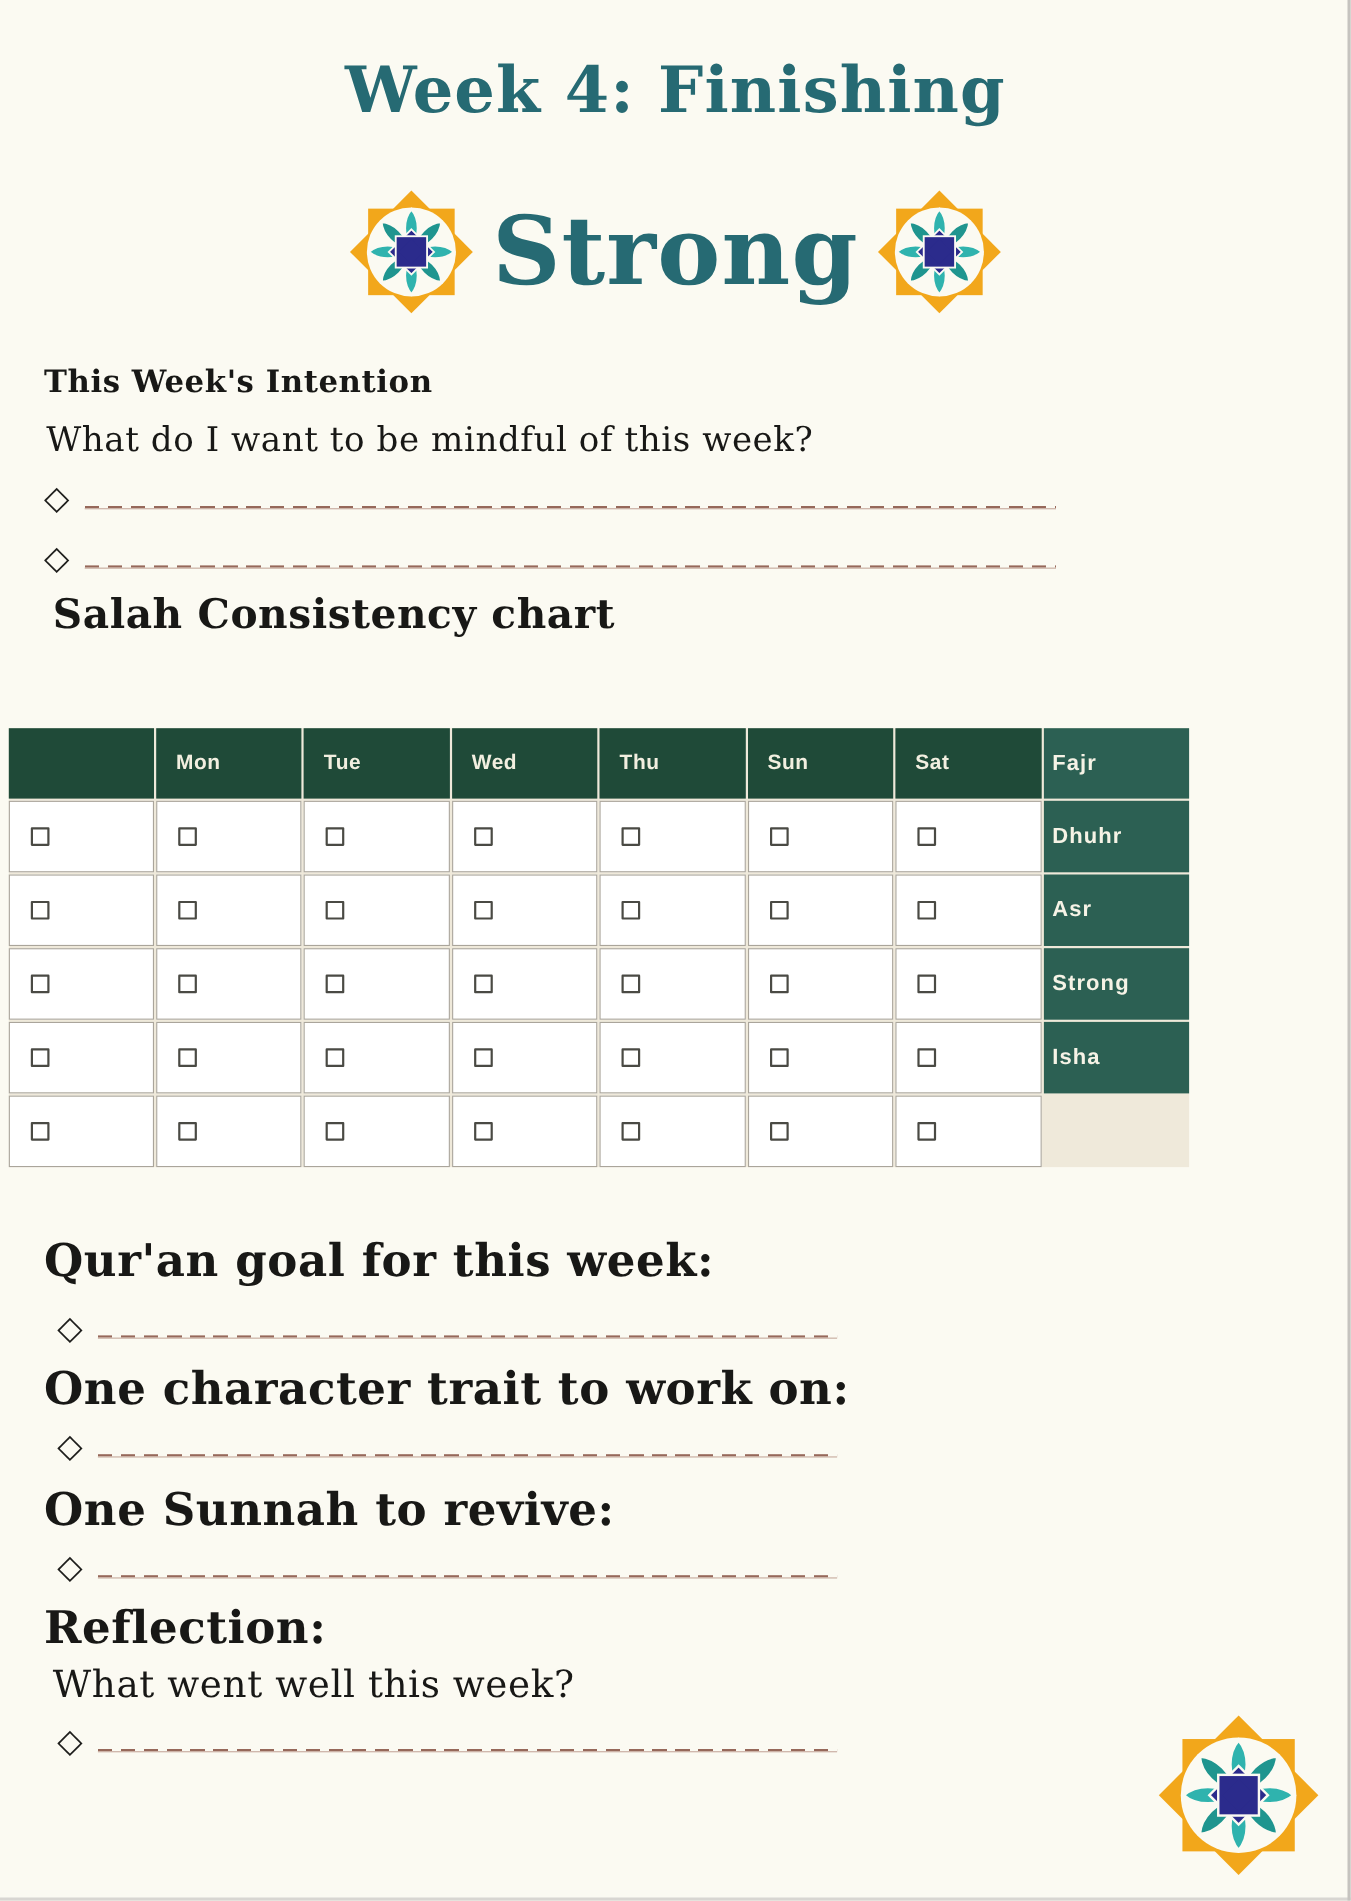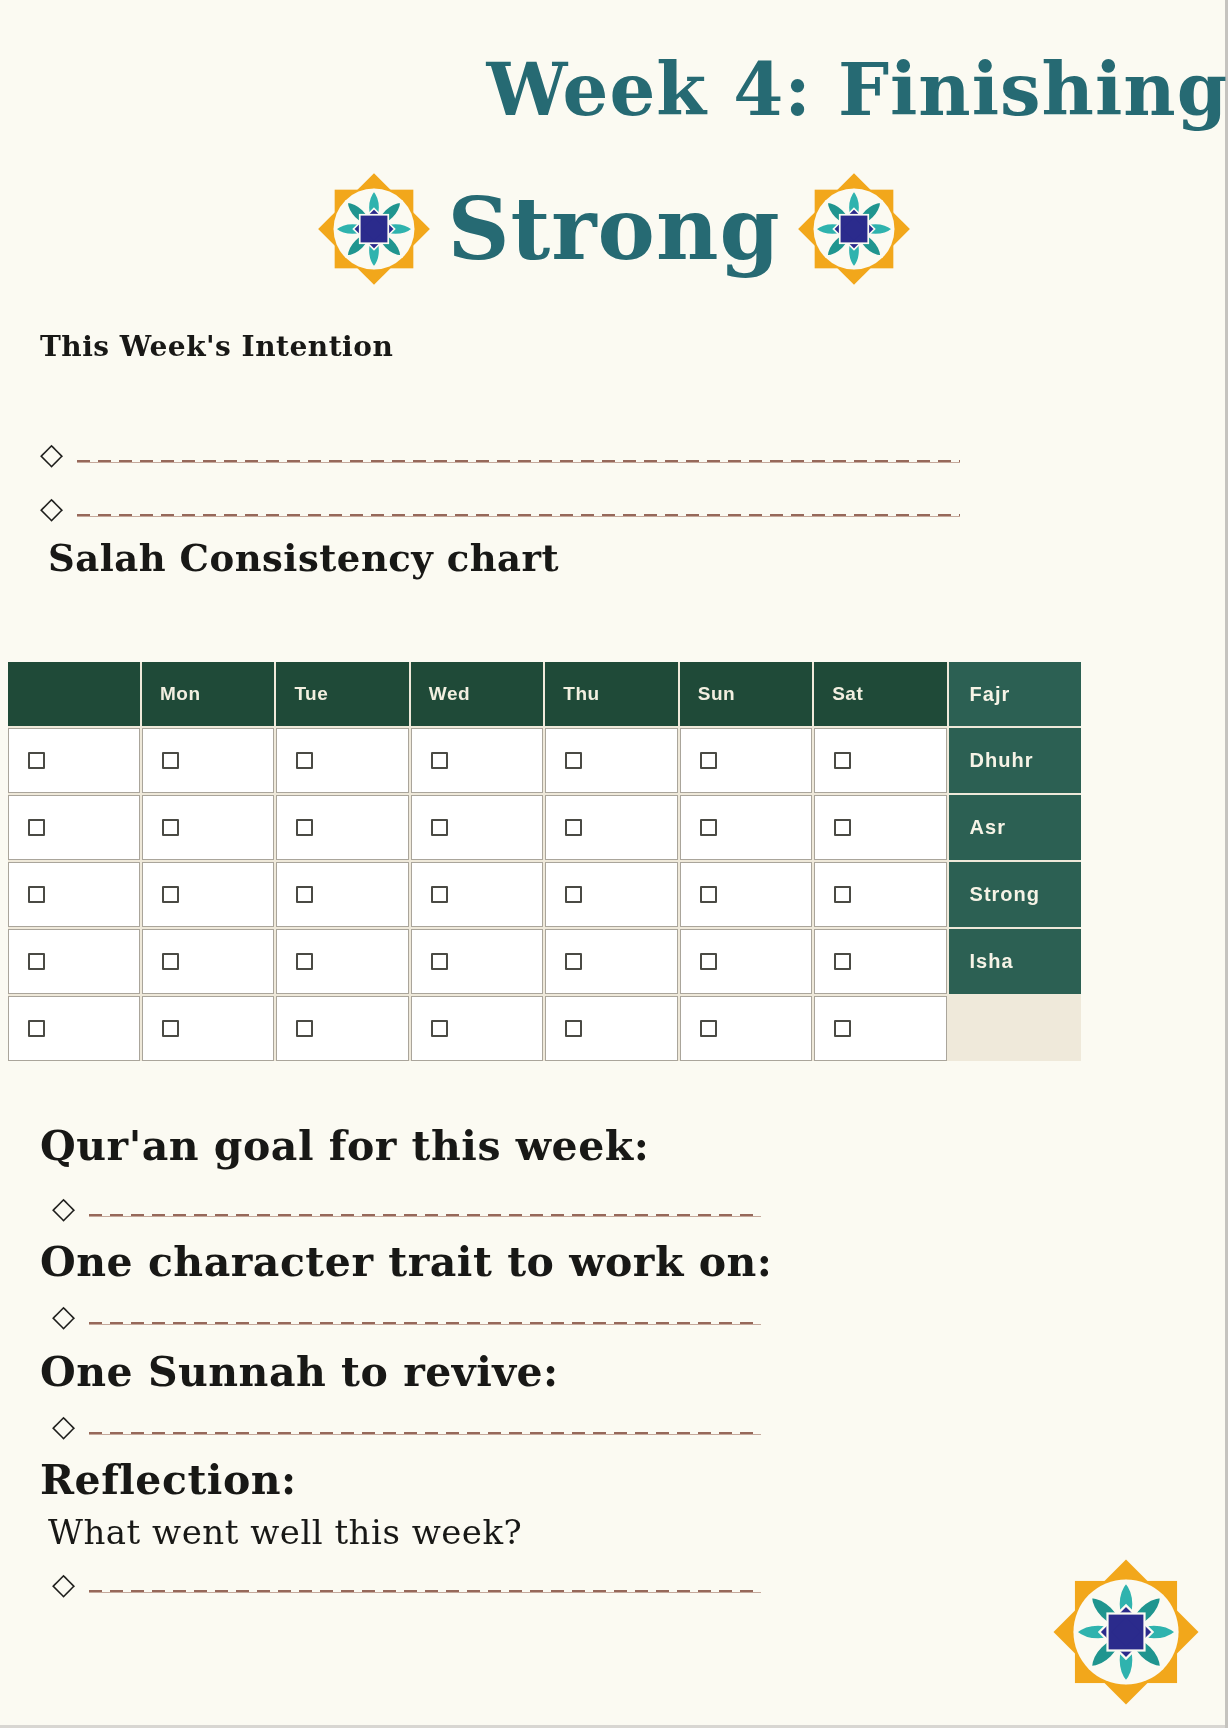--- a/index.html
+++ b/index.html
@@ -9,21 +9,21 @@
     margin:0 auto;
     background:#fbfaf2;
     font-family:"DejaVu Serif","Liberation Serif",serif;
     color:#181816;
     overflow:hidden;
     box-shadow:inset -3px 0 0 #c5c3bf, inset 0 -3px 0 #d8d6d2;
   }
   
   .title1{
     position:absolute;top:52px;left:0;width:100%;
-    text-align:right;font-size:72px;font-weight:bold;
+    text-align:center;font-size:58px;font-weight:bold;
     color:#266a73;letter-spacing:1px;line-height:1.05;
   }
   .title2-row{
     position:absolute;top:172px;left:0;width:100%;
     display:flex;justify-content:center;align-items:center;gap:16px;
   }
   .title2{
     font-size:86px;font-weight:bold;color:#266a73;letter-spacing:1px;line-height:1.1;
   }
   .star{display:block;}
@@ -60,21 +60,21 @@
     font-family:"Liberation Sans","DejaVu Sans",sans-serif;
   }
   .hd{
     background:#1f4a38;color:#f2efe0;
     display:flex;align-items:center;
     padding-left:18px;font-size:19px;font-weight:bold;letter-spacing:.5px;
   }
   .pl{
     background:#2c6053;color:#f6f3e6;
     display:flex;align-items:center;
-    padding-left:21px;font-size:20px;font-weight:bold;letter-spacing:1px;
+    padding-left:8px;font-size:20px;font-weight:bold;letter-spacing:1px;
   }
   .dc{
     background:#ffffff;border:1px solid #aaa59b;
     display:flex;align-items:center;
   }
   .cb{
     width:13px;height:13px;margin-left:19px;
     border:2px solid #4a4a44;background:#fff;border-radius:1px;
   }
   
@@ -112,20 +112,21 @@
     <svg class="star" width="114" height="114" viewBox="0 0 100 100">
         <use href="#star8"></use>
       </svg>
     <div class="title2">Strong</div>
     <svg class="star" width="114" height="114" viewBox="0 0 100 100">
         <use href="#star8"></use>
       </svg>
   </div>
 
   <div class="sec-h" style="top:330px;">This Week's Intention</div>
+  <div class="prompt" style="top:382px;">What do I want to be mindful of this week?</div>
 
   <div class="line-row" style="left:40px;top:432px;">
     <span class="diamond">◇</span>
     <span class="wline" style="width:883px;"></span>
   </div>
   <div class="line-row" style="left:40px;top:486px;">
     <span class="diamond">◇</span>
     <span class="wline" style="width:883px;"></span>
   </div>
 

